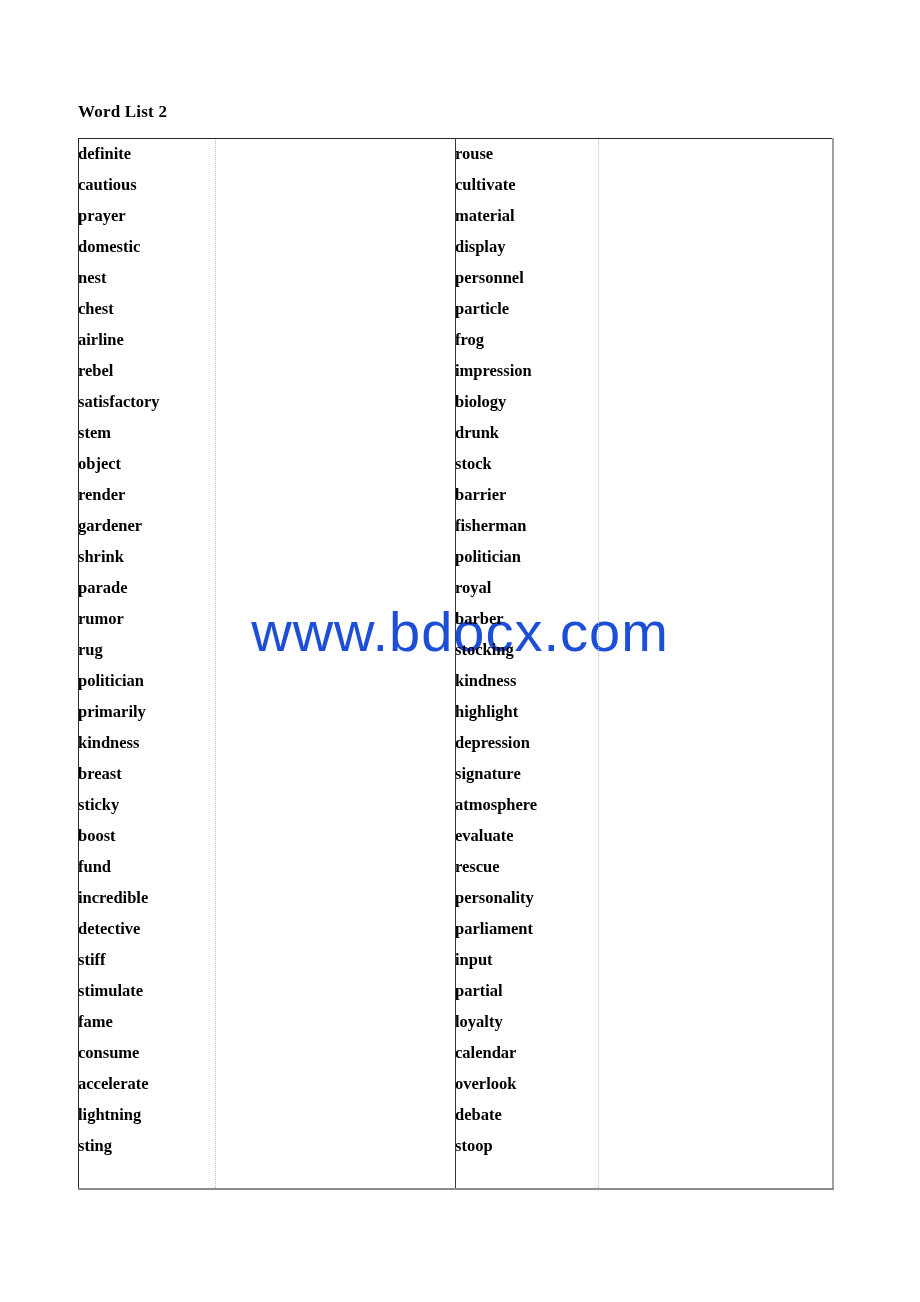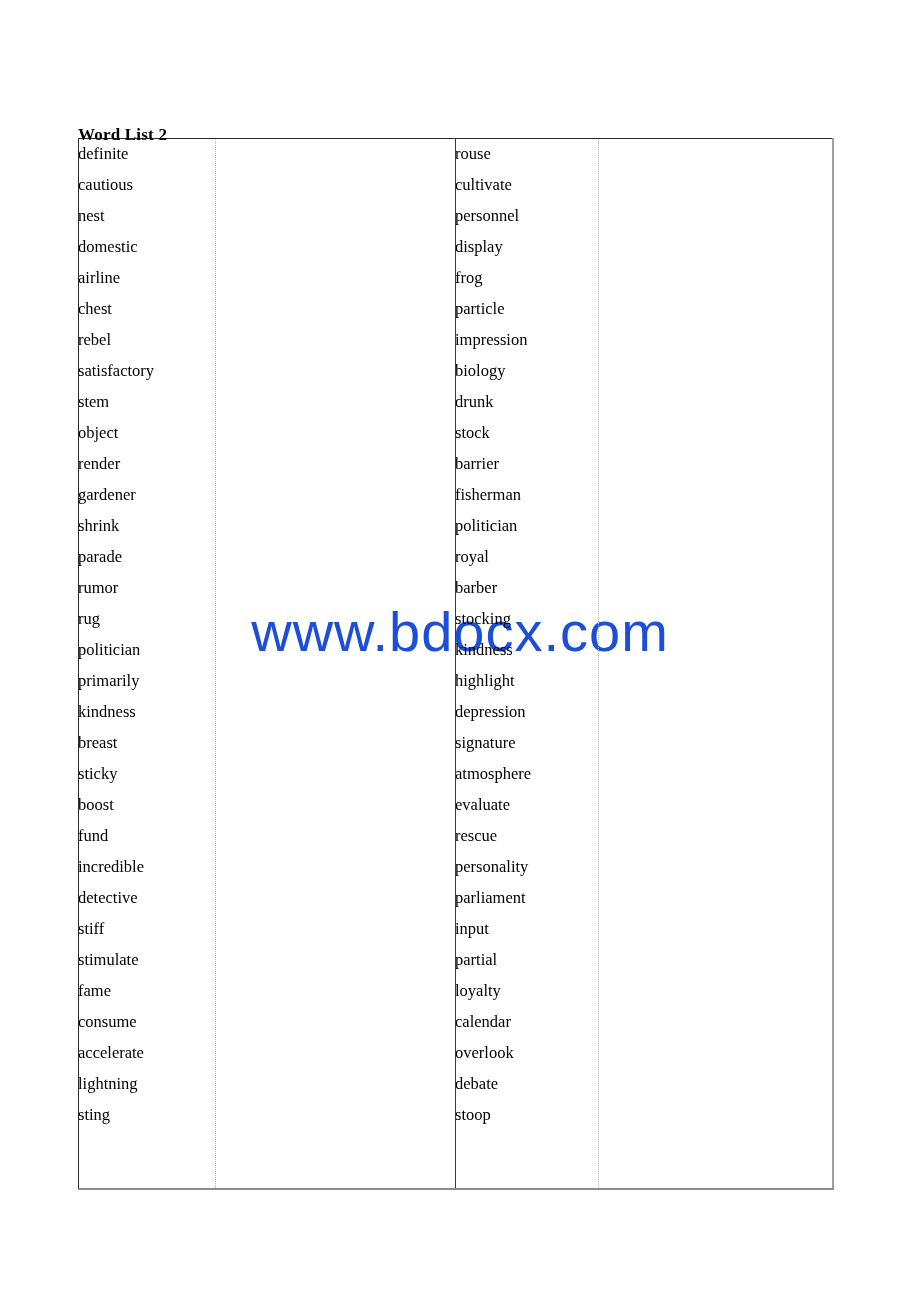--- a/index.html
+++ b/index.html
@@ -40,36 +40,37 @@
     user-select: none;
     pointer-events: none;
     white-space: nowrap;
     z-index: 1;
   }
 
   
   #doc-title {
     position: absolute;
     left: 78px;
-    top: 124px;
+    top: 101px;
     font-size: 17px;
     font-weight: bold;
     line-height: 22px;
     letter-spacing: 0.2px;
     z-index: 3;
     text-align: center;
   }
 
   
   #word-table-wrap {
     position: absolute;
     left: 78px;
     top: 138px;
     width: 755px;
     z-index: 2;
+    font-weight: bold;
   }
 
   table.word-table {
     border-collapse: collapse;
     width: 755px;
     table-layout: fixed;
     background: transparent;
   }
 
   table.word-table td {
@@ -174,41 +175,47 @@
             <td class="word-cell">rouse</td>
             <td class="blank-cell"></td>
           </tr>
           <tr>
             <td class="word-cell">cautious</td>
             <td class="blank-cell"></td>
             <td class="word-cell">cultivate</td>
             <td class="blank-cell"></td>
           </tr>
           <tr>
+            <td class="word-cell">prayer</td>
+            <td class="blank-cell"></td>
+            <td class="word-cell">material</td>
+            <td class="blank-cell"></td>
+          </tr>
+          <tr>
+            <td class="word-cell">domestic</td>
+            <td class="blank-cell"></td>
+            <td class="word-cell">display</td>
+            <td class="blank-cell"></td>
+          </tr>
+          <tr>
             <td class="word-cell">nest</td>
             <td class="blank-cell"></td>
             <td class="word-cell">personnel</td>
             <td class="blank-cell"></td>
           </tr>
           <tr>
-            <td class="word-cell">domestic</td>
-            <td class="blank-cell"></td>
-            <td class="word-cell">display</td>
+            <td class="word-cell">chest</td>
+            <td class="blank-cell"></td>
+            <td class="word-cell">particle</td>
             <td class="blank-cell"></td>
           </tr>
           <tr>
             <td class="word-cell">airline</td>
             <td class="blank-cell"></td>
             <td class="word-cell">frog</td>
-            <td class="blank-cell"></td>
-          </tr>
-          <tr>
-            <td class="word-cell">chest</td>
-            <td class="blank-cell"></td>
-            <td class="word-cell">particle</td>
             <td class="blank-cell"></td>
           </tr>
           <tr>
             <td class="word-cell">rebel</td>
             <td class="blank-cell"></td>
             <td class="word-cell">impression</td>
             <td class="blank-cell"></td>
           </tr>
           <tr>
             <td class="word-cell">satisfactory</td>

